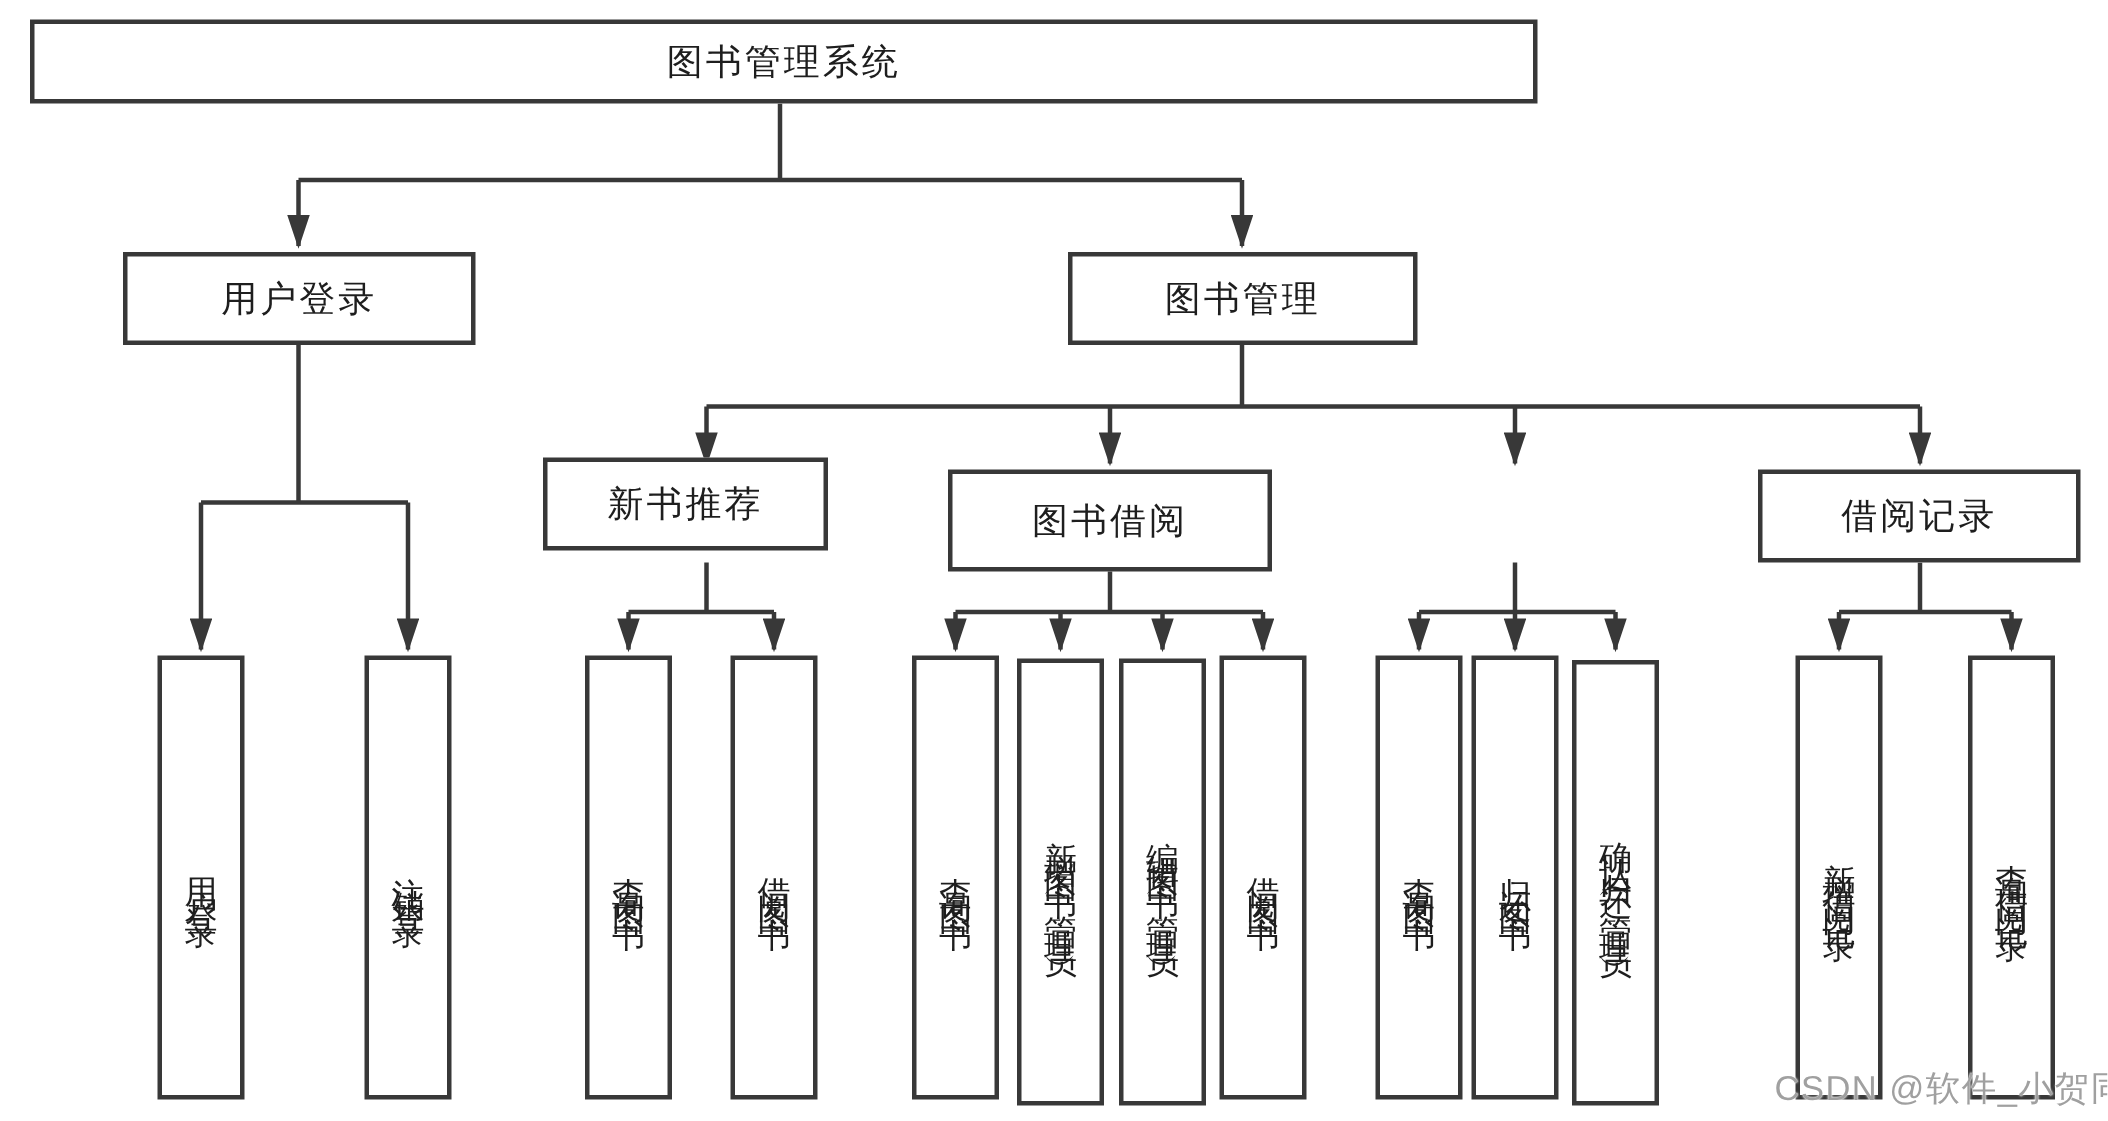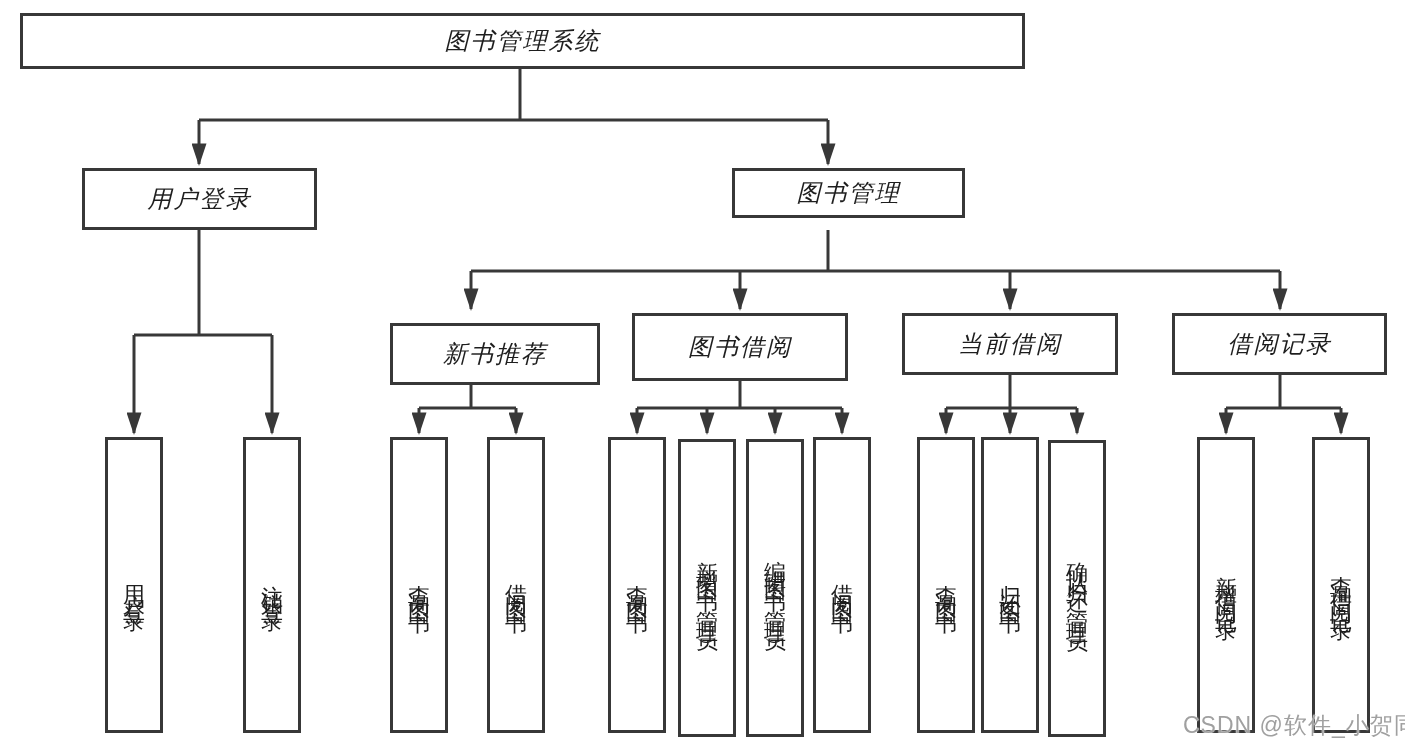--- a/index.html
+++ b/index.html
@@ -18,21 +18,20 @@
   }
   .wires{position:absolute;left:0;top:0;width:1405px;height:747px;}
   .node{
     position:absolute;box-sizing:border-box;
     border:3px solid var(--line);
     background:#fff;
     display:flex;align-items:center;justify-content:center;
     font-size:24px;color:var(--text);
     letter-spacing:2px;
     white-space:nowrap;
-    font-style:italic;
   }
   .leaf{
     position:absolute;box-sizing:border-box;
     border:3px solid var(--line);
     background:#fff;
     display:flex;align-items:center;justify-content:center;
     writing-mode:vertical-rl;
     font-size:22px;color:var(--text);
     letter-spacing:9px;
     line-height:1;
@@ -99,25 +98,24 @@
       <path d="M1280,375 V408"></path>
       <path d="M1226,408 H1341"></path>
       <path d="M1226,408 V433" marker-end="url(#arrow)"></path>
       <path d="M1341,408 V433" marker-end="url(#arrow)"></path>
     </g>
   </svg>
 
   <div class="node" style="left:20px;top:13px;width:1005px;height:56px;">图书管理系统</div>
 
   <div class="node" style="left:82px;top:168px;width:235px;height:62px;">用户登录</div>
-  <div class="node" style="left:732px;top:168px;width:233px;height:50px;">图书管理</div>
+  <div class="node" style="left:712px;top:168px;width:233px;height:62px;">图书管理</div>
 
-  <div class="node" style="left:362px;top:323px;width:210px;height:62px;margin-left:28px;">新书推荐</div>
+  <div class="node" style="left:362px;top:305px;width:190px;height:62px;">新书推荐</div>
   <div class="node" style="left:632px;top:313px;width:216px;height:68px;">图书借阅</div>
-  <div class="node" style="left:902px;top:313px;width:216px;height:62px;">当前借阅</div>
   <div class="node" style="left:1172px;top:313px;width:215px;height:62px;">借阅记录</div>
 
   <div class="leaf" style="left:105px;top:437px;width:58px;height:296px;">用户登录</div>
   <div class="leaf" style="left:243px;top:437px;width:58px;height:296px;">注销登录</div>
 
   <div class="leaf" style="left:390px;top:437px;width:58px;height:296px;">查询图书</div>
   <div class="leaf" style="left:487px;top:437px;width:58px;height:296px;">借阅图书</div>
 
   <div class="leaf" style="left:608px;top:437px;width:58px;height:296px;">查询图书</div>
   <div class="leaf" style="left:678px;top:439px;width:58px;height:298px;letter-spacing:10px;">新增图书（管理员）</div>

